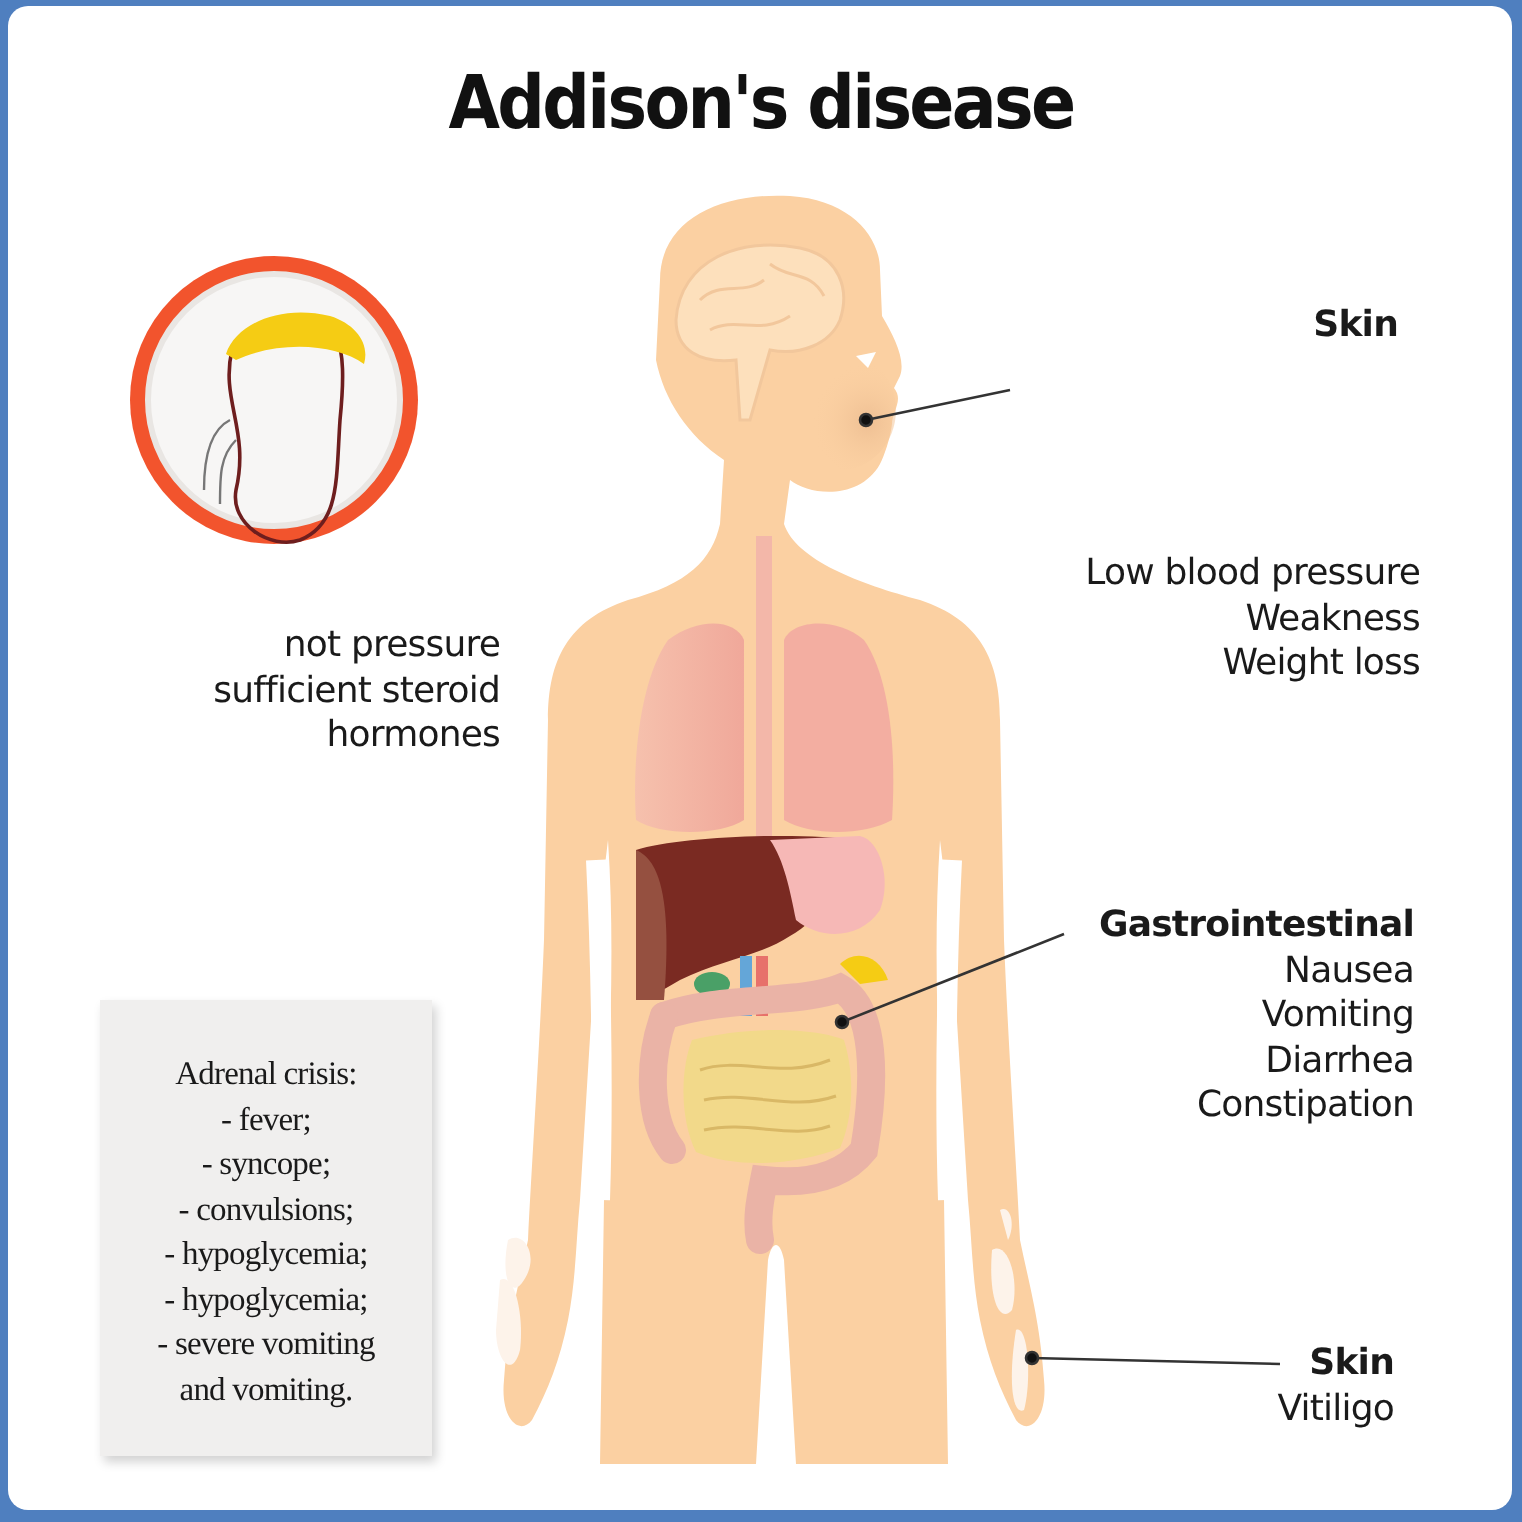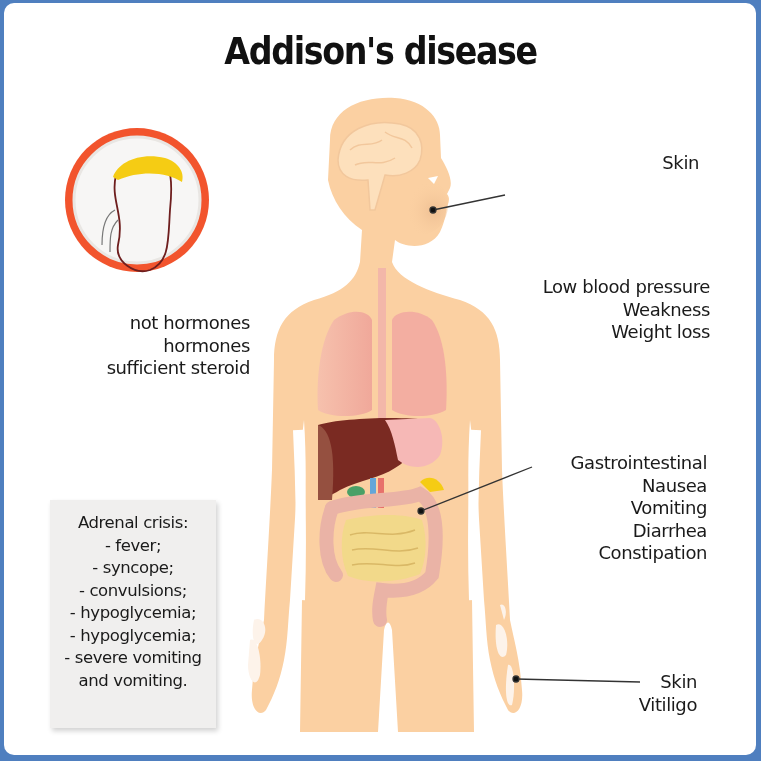--- a/index.html
+++ b/index.html
@@ -11,21 +11,21 @@
   .card {
     position:absolute; left:4px; top:3px; width:752px; height:752px;
     background:#ffffff; border-radius:10px;
   }
   .title {
     position:absolute; left:0; width:761px; top:30px; text-align:center;
     font-family:"DejaVu Sans", sans-serif; font-weight:bold; font-size:37px;
     color:#111; letter-spacing:-1.5px; transform:scaleX(0.9);
   }
   .txt { position:absolute; color:#1a1a1a; font-size:18px; line-height:22.5px; letter-spacing:-0.4px; }
-  .txt .b { font-weight:normal; }
+  .txt .b { font-weight:bold; }
   .right { text-align:right; }
   .center { text-align:right; }
   .crisis-box {
     position:absolute; left:50px; top:500px; width:166px; height:228px;
     background:#f0efee; box-shadow:2px 3px 5px rgba(0,0,0,0.18);
   }
   .crisis-box .txt { position:static; font-size:16.5px; line-height:22.5px; text-align:center; }
   svg { position:absolute; left:0; top:0; }
 </style>
 </head>
@@ -105,23 +105,23 @@
     <line x1="433" y1="210" x2="505" y2="195"></line>
     <circle cx="433" cy="210" r="3"></circle>
     <line x1="421" y1="511" x2="532" y2="467"></line>
     <circle cx="421" cy="511" r="3"></circle>
     <line x1="516" y1="679" x2="640" y2="682"></line>
     <circle cx="516" cy="679" r="3"></circle>
   </g>
 </svg>
 
 <div class="txt center" style="left:50px; top:312px; width:200px;">
-  <div>not hormones</div>
+  <div>not pressure</div>
+  <div>sufficient steroid</div>
   <div>hormones</div>
-  <div>sufficient steroid</div>
 </div>
 
 <div class="txt right" style="left:480px; top:152px; width:219px;">
   <div class="b">Skin</div>
 </div>
 
 <div class="txt center" style="left:500px; top:276px; width:210px;">
   <div>Low blood pressure</div>
   <div>Weakness</div>
   <div>Weight loss</div>
@@ -134,21 +134,21 @@
   <div>Diarrhea</div>
   <div>Constipation</div>
 </div>
 
 <div class="txt right" style="left:560px; top:671px; width:137px;">
   <div class="b">Skin</div>
   <div>Vitiligo</div>
 </div>
 
 <div class="crisis-box">
-  <div style="padding-top:12px;">
+  <div style="padding-top:26px;font-family:Liberation Serif, serif;">
     <div class="txt b">Adrenal crisis:</div>
     <div class="txt">- fever;</div>
     <div class="txt">- syncope;</div>
     <div class="txt">- convulsions;</div>
     <div class="txt">- hypoglycemia;</div>
     <div class="txt">- hypoglycemia;</div>
     <div class="txt">- severe vomiting</div>
     <div class="txt">and vomiting.</div>
   </div>
 </div>

